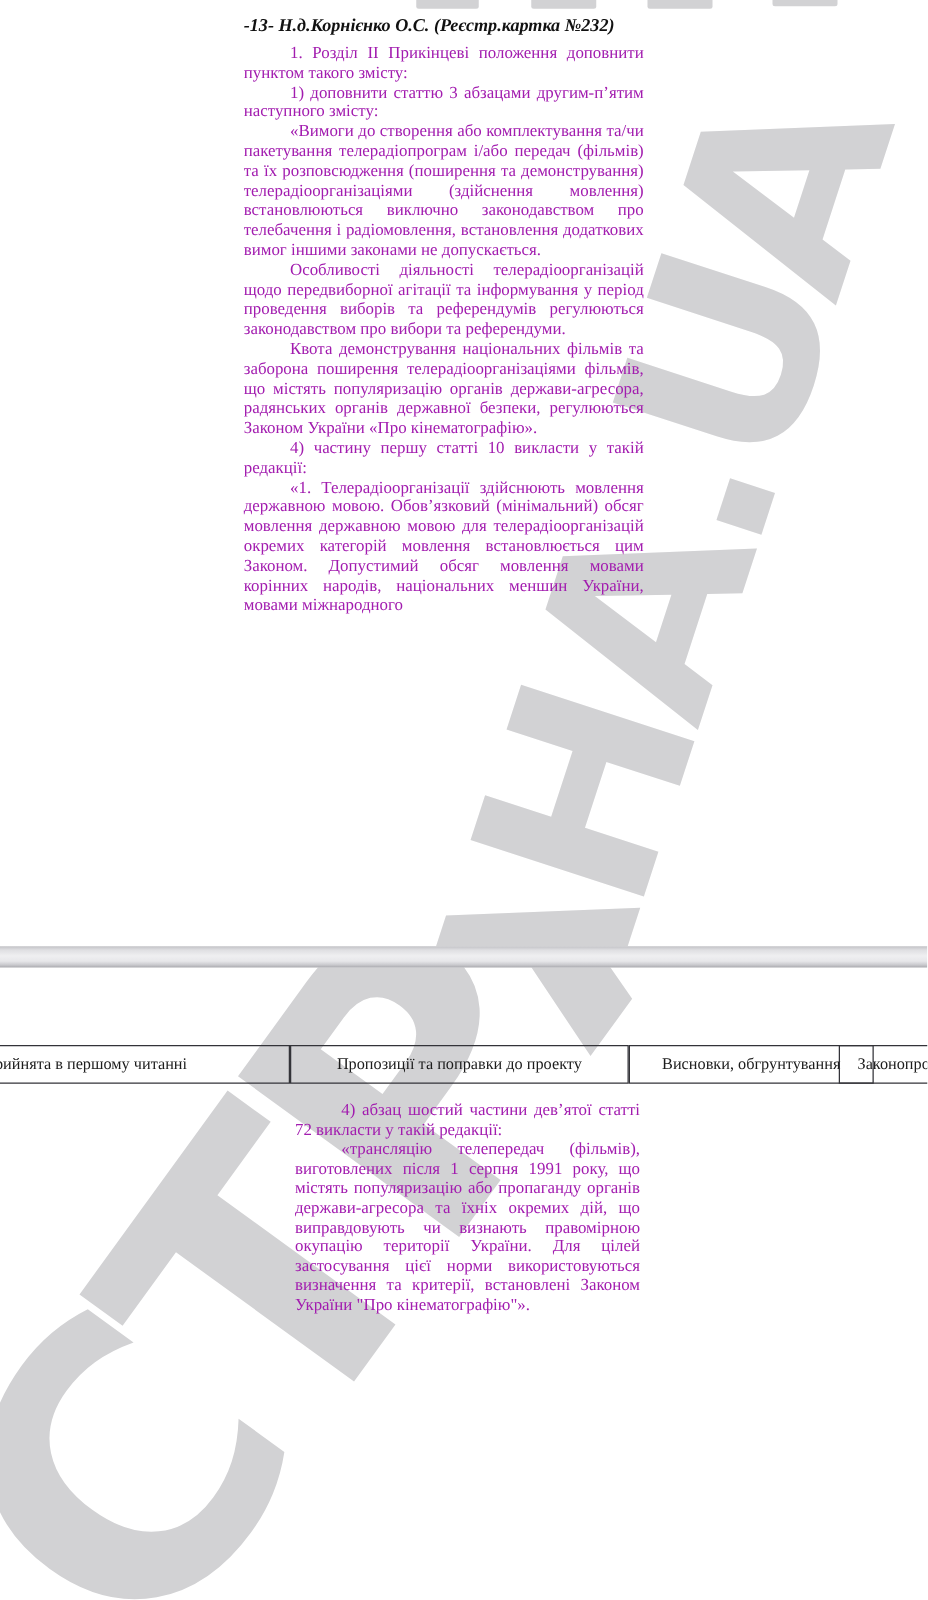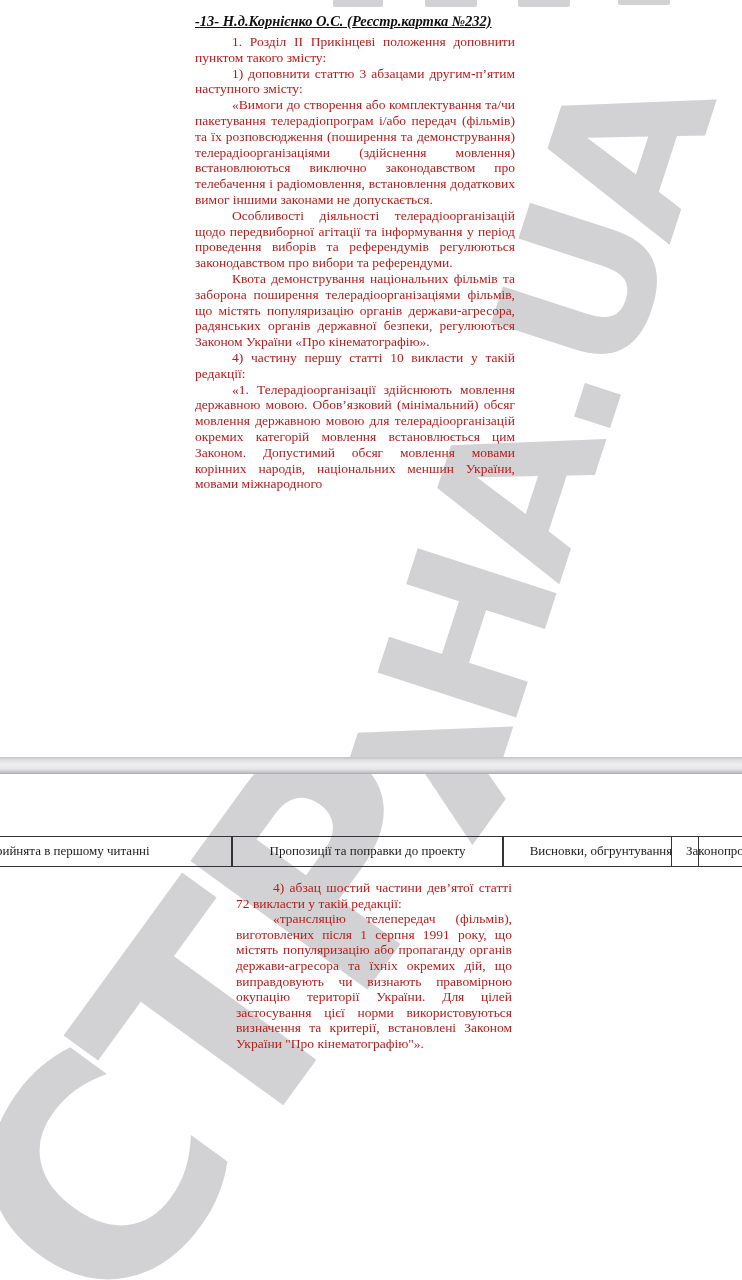--- a/index.html
+++ b/index.html
@@ -25,24 +25,24 @@
   .half-bottom{position:absolute;left:0;top:774px;width:742px;height:506px;overflow:hidden;background:transparent;}
   .seam{
     position:absolute;left:0;top:757px;width:742px;height:17px;z-index:3;
     background:linear-gradient(180deg,#c2c2c6 0%,#dfdfe2 18%,#efeff1 45%,#e7e7ea 70%,#c9c9cd 88%,#a9a9ae 100%);
   }
   
   .doc1{position:absolute;left:195px;top:12px;width:320px;z-index:2;}
   .doc2{position:absolute;left:236px;top:106px;width:276px;z-index:2;}
   .doc-title{
     font-size:14.5px;line-height:19px;font-weight:bold;font-style:italic;
-    text-decoration:underline;text-align:left;margin:0 0 3px 0;color:#111;
+    text-align:left;margin:0 0 3px 0;color:#111;
   }
   .doc p{
-    margin:0;font-size:13.5px;line-height:15.8px;text-align:justify;color:#b91c1c;
+    margin:0;font-size:13.5px;line-height:15.8px;text-align:justify;color:#a21caf;
   }
   .doc2 p{line-height:15.6px;}
   .indent{text-indent:37px;}
   .noindent{text-indent:0;}
   
   .thead{position:absolute;top:62px;left:0;width:742px;height:31px;z-index:2;}
   .th{
     position:absolute;top:0;height:31px;box-sizing:border-box;
     border:1.4px solid #333338;font-size:13px;line-height:27px;
     color:#1c1c1c;overflow:hidden;white-space:nowrap;background:transparent;

